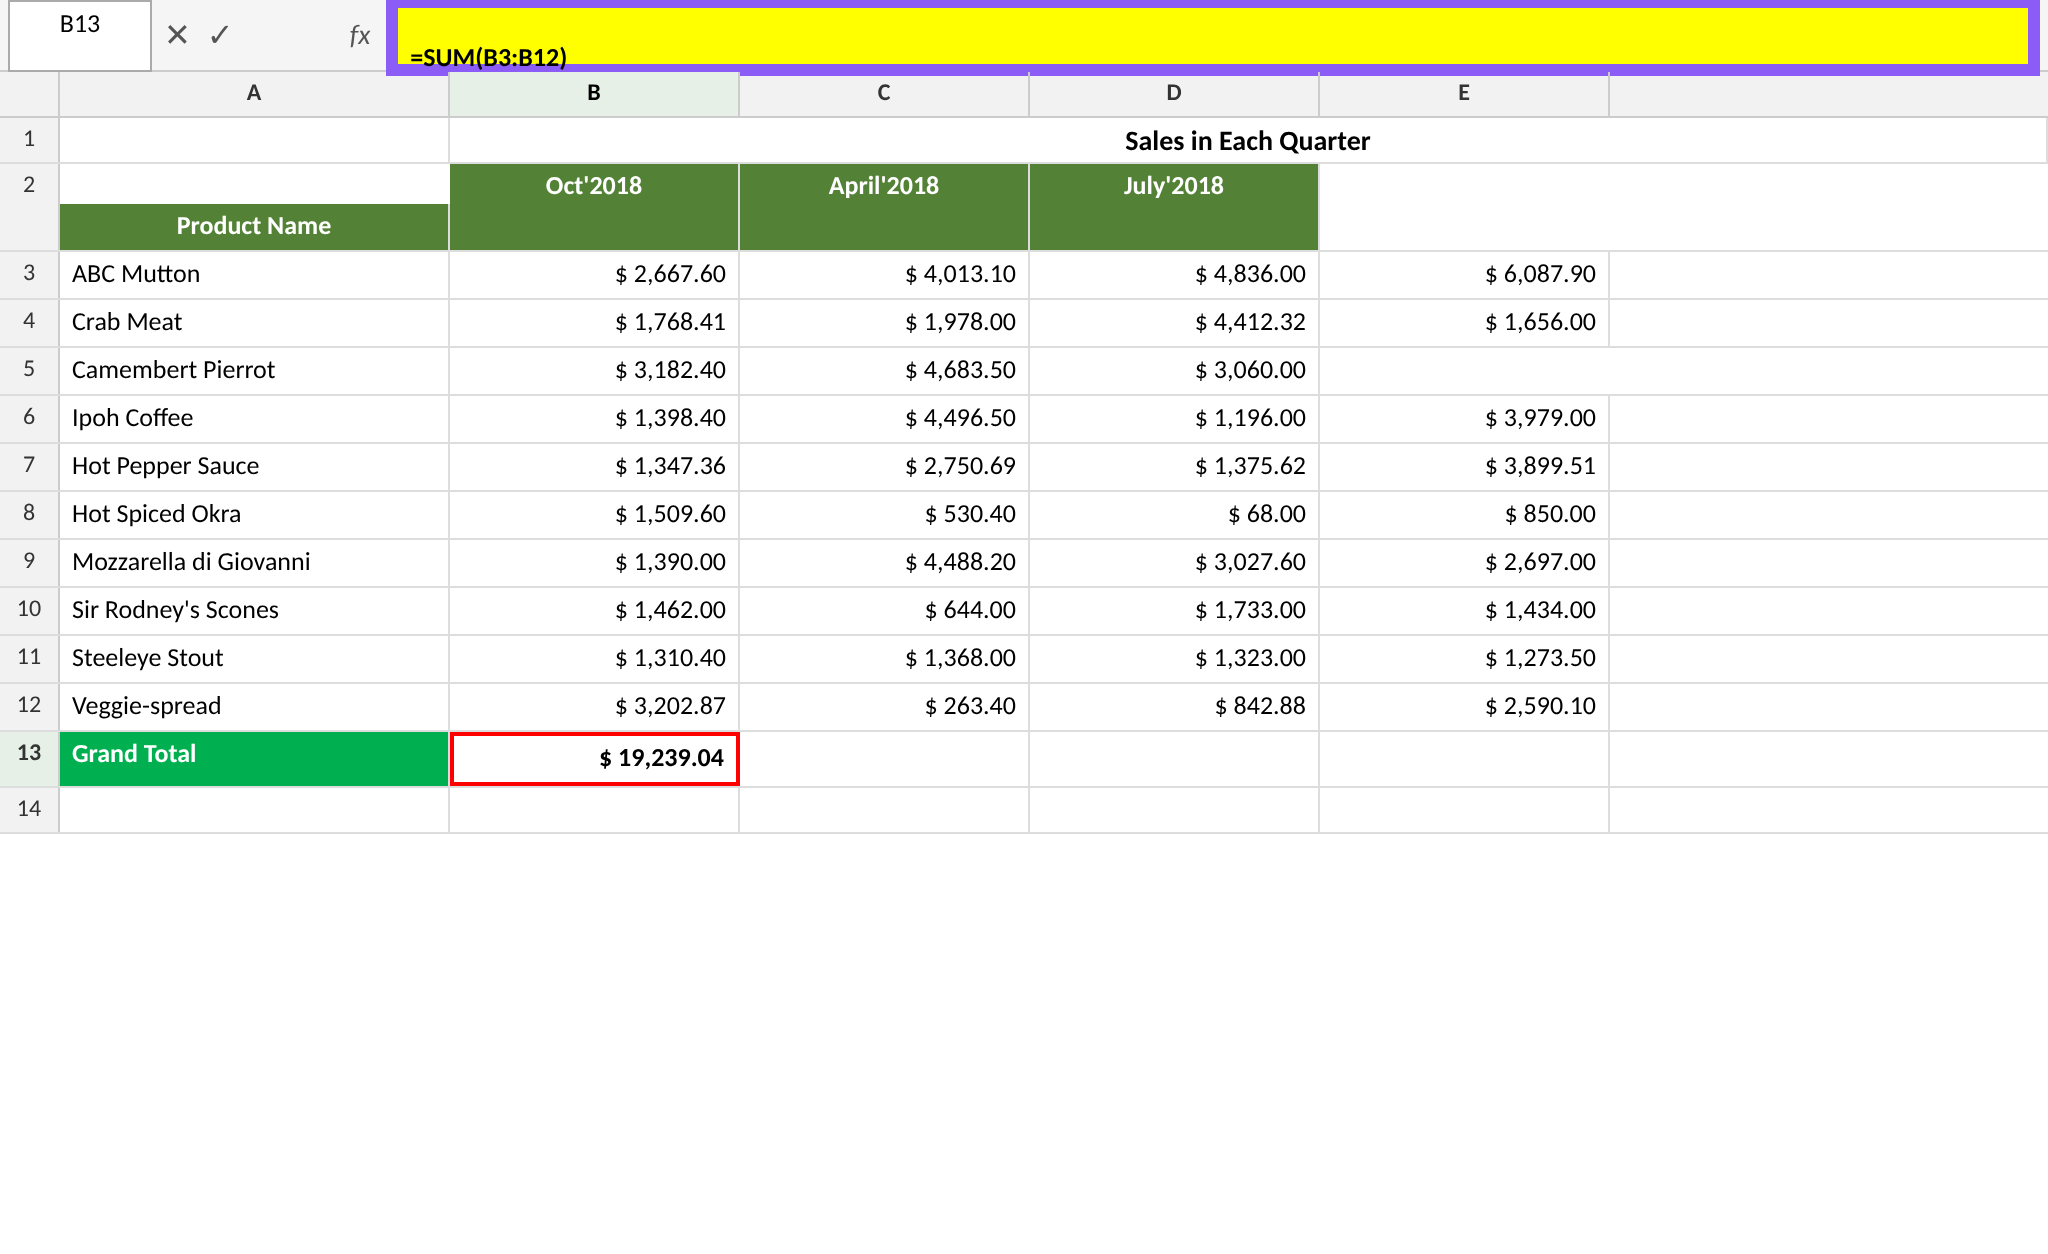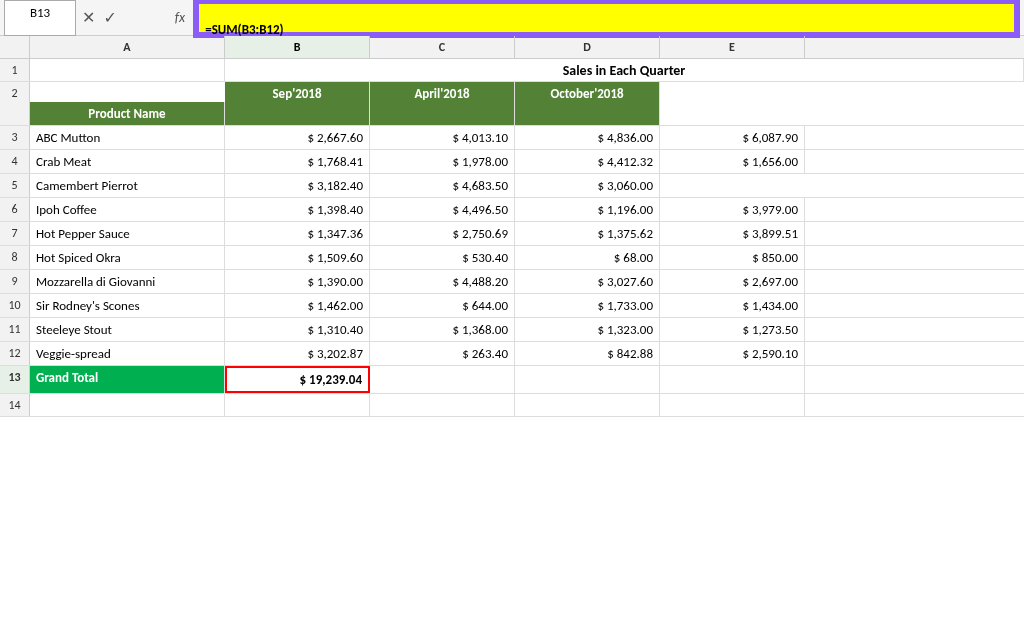--- a/index.html
+++ b/index.html
@@ -214,23 +214,23 @@
 
   <div class="sheet-row row-header-1">
     <div class="row-num">1</div>
     <div class="cell col-a"></div>
     <div class="merged-title">Sales in Each Quarter</div>
   </div>
 
   <div class="sheet-row row-2">
     <div class="row-num">2</div>
     <div class="cell col-a">Product Name</div>
-    <div class="cell col-b">Sep'2018</div>
+    <div class="cell col-b">Oct'2018</div>
     <div class="cell col-c">April'2018</div>
-    <div class="cell col-e">October'2018</div>
+    <div class="cell col-d">July'2018</div>
   </div>
 
   <div class="sheet-row row-data">
     <div class="row-num">3</div>
     <div class="cell col-a">ABC Mutton</div>
     <div class="cell col-b money">$  2,667.60</div>
     <div class="cell col-c money">$  4,013.10</div>
     <div class="cell col-d money">$  4,836.00</div>
     <div class="cell col-e money">$  6,087.90</div>
   </div>

